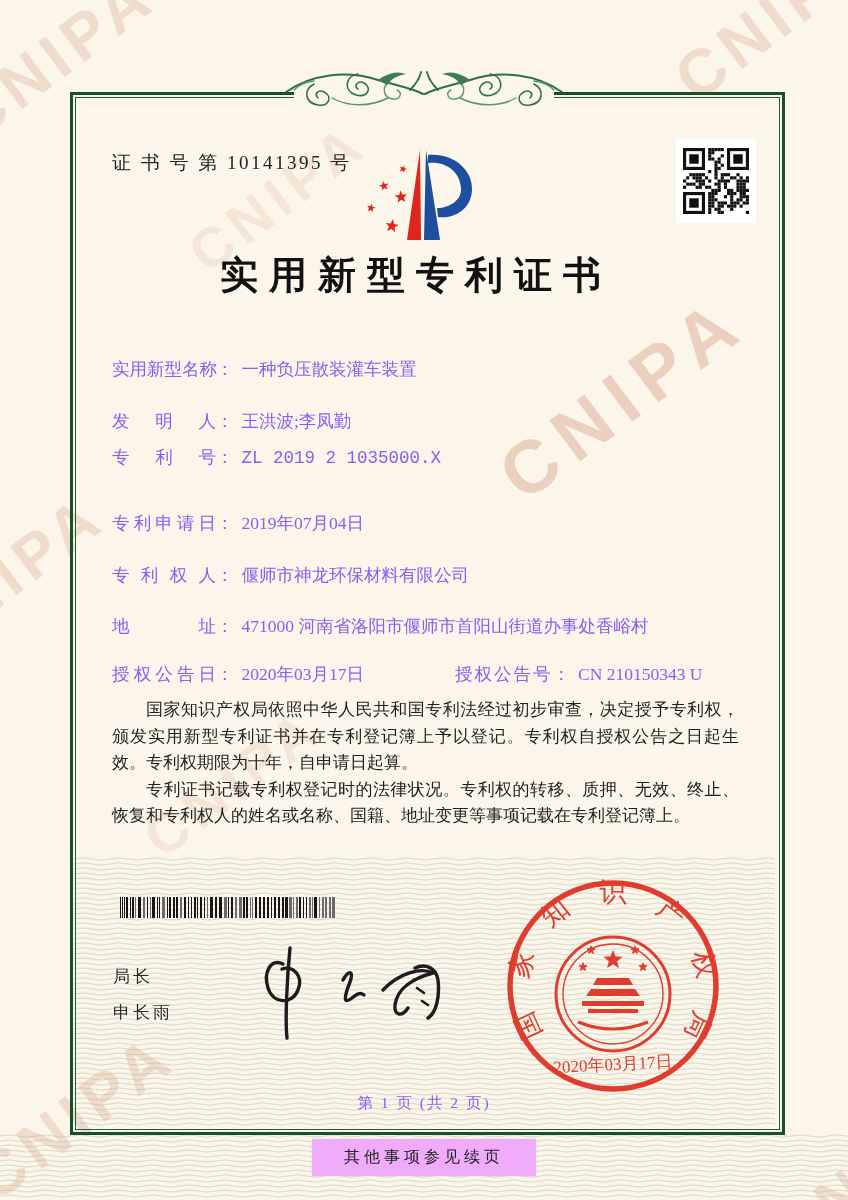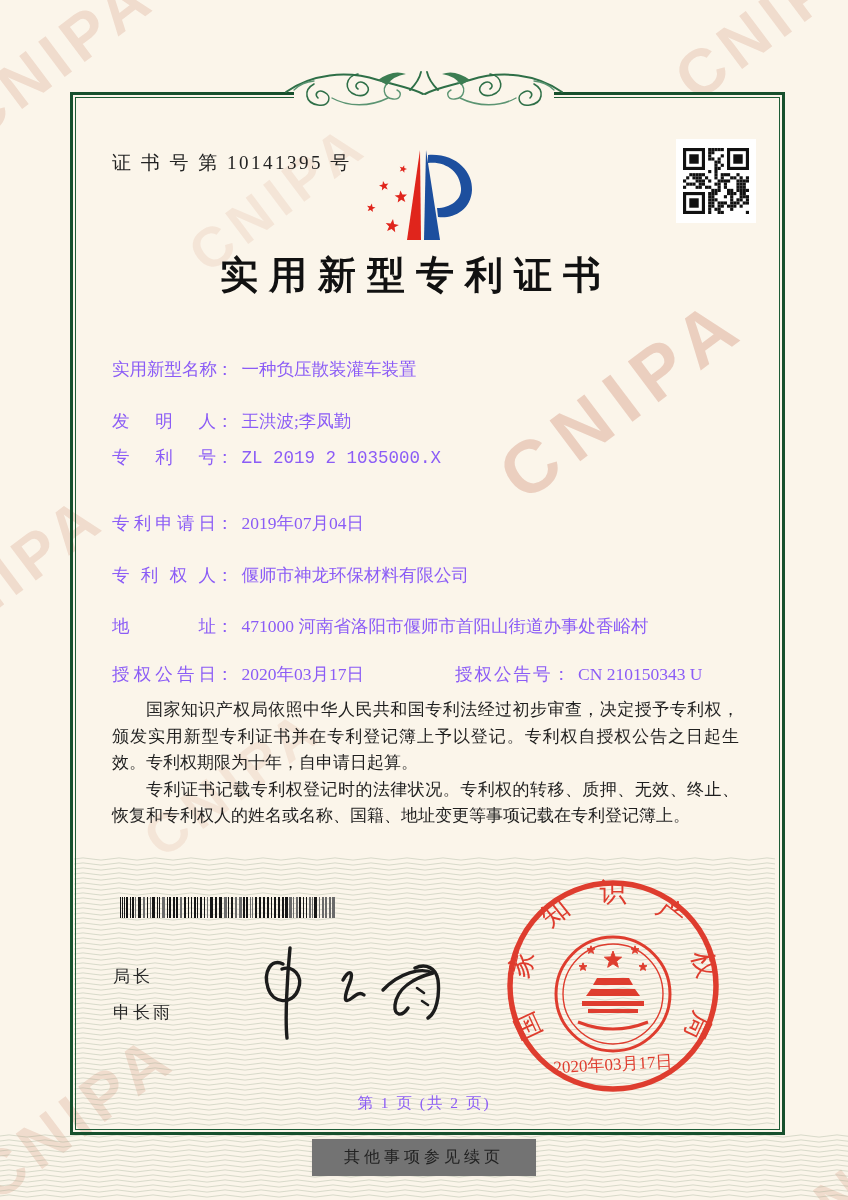--- a/index.html
+++ b/index.html
@@ -28,21 +28,21 @@
   .paras p{margin:0;text-indent:2em;}
   .barcode{position:absolute;left:120px;top:897px;width:218px;height:21px;}
   .signer{position:absolute;left:113px;top:965px;font-family:"Liberation Sans","DejaVu Sans",sans-serif;
           font-size:17px;letter-spacing:3px;color:#2a2a2a;}
   .signer div{margin-bottom:13px;}
   .sig-svg{position:absolute;left:225px;top:928px;width:230px;height:115px;}
   .stamp{position:absolute;left:498px;top:872px;width:230px;height:230px;opacity:.9;}
   .page-info{position:absolute;left:0;top:1093px;width:848px;text-align:center;
              font-size:15.5px;letter-spacing:2px;color:#8b5cf6;}
   .footer-note{position:absolute;left:424px;top:1139px;transform:translateX(-50%);
-               background:#737373;padding:8px 32px;font-size:16px;letter-spacing:4px;color:#222;
+               background:#f0abfc;padding:8px 32px;font-size:16px;letter-spacing:4px;color:#222;
                box-shadow:0 0 4px rgba(0,0,0,0.06);}
 </style>
 </head>
 <body>
 
 <div class="page">
 
   <span class="wm" style="left:-60px;top:20px;font-size:64px;">CNIPA</span>
   <span class="wm" style="left:175px;top:165px;font-size:56px;color:rgba(198,120,92,0.13);">CNIPA</span>
   <span class="wm" style="left:660px;top:-20px;font-size:64px;">CNIPA</span>

